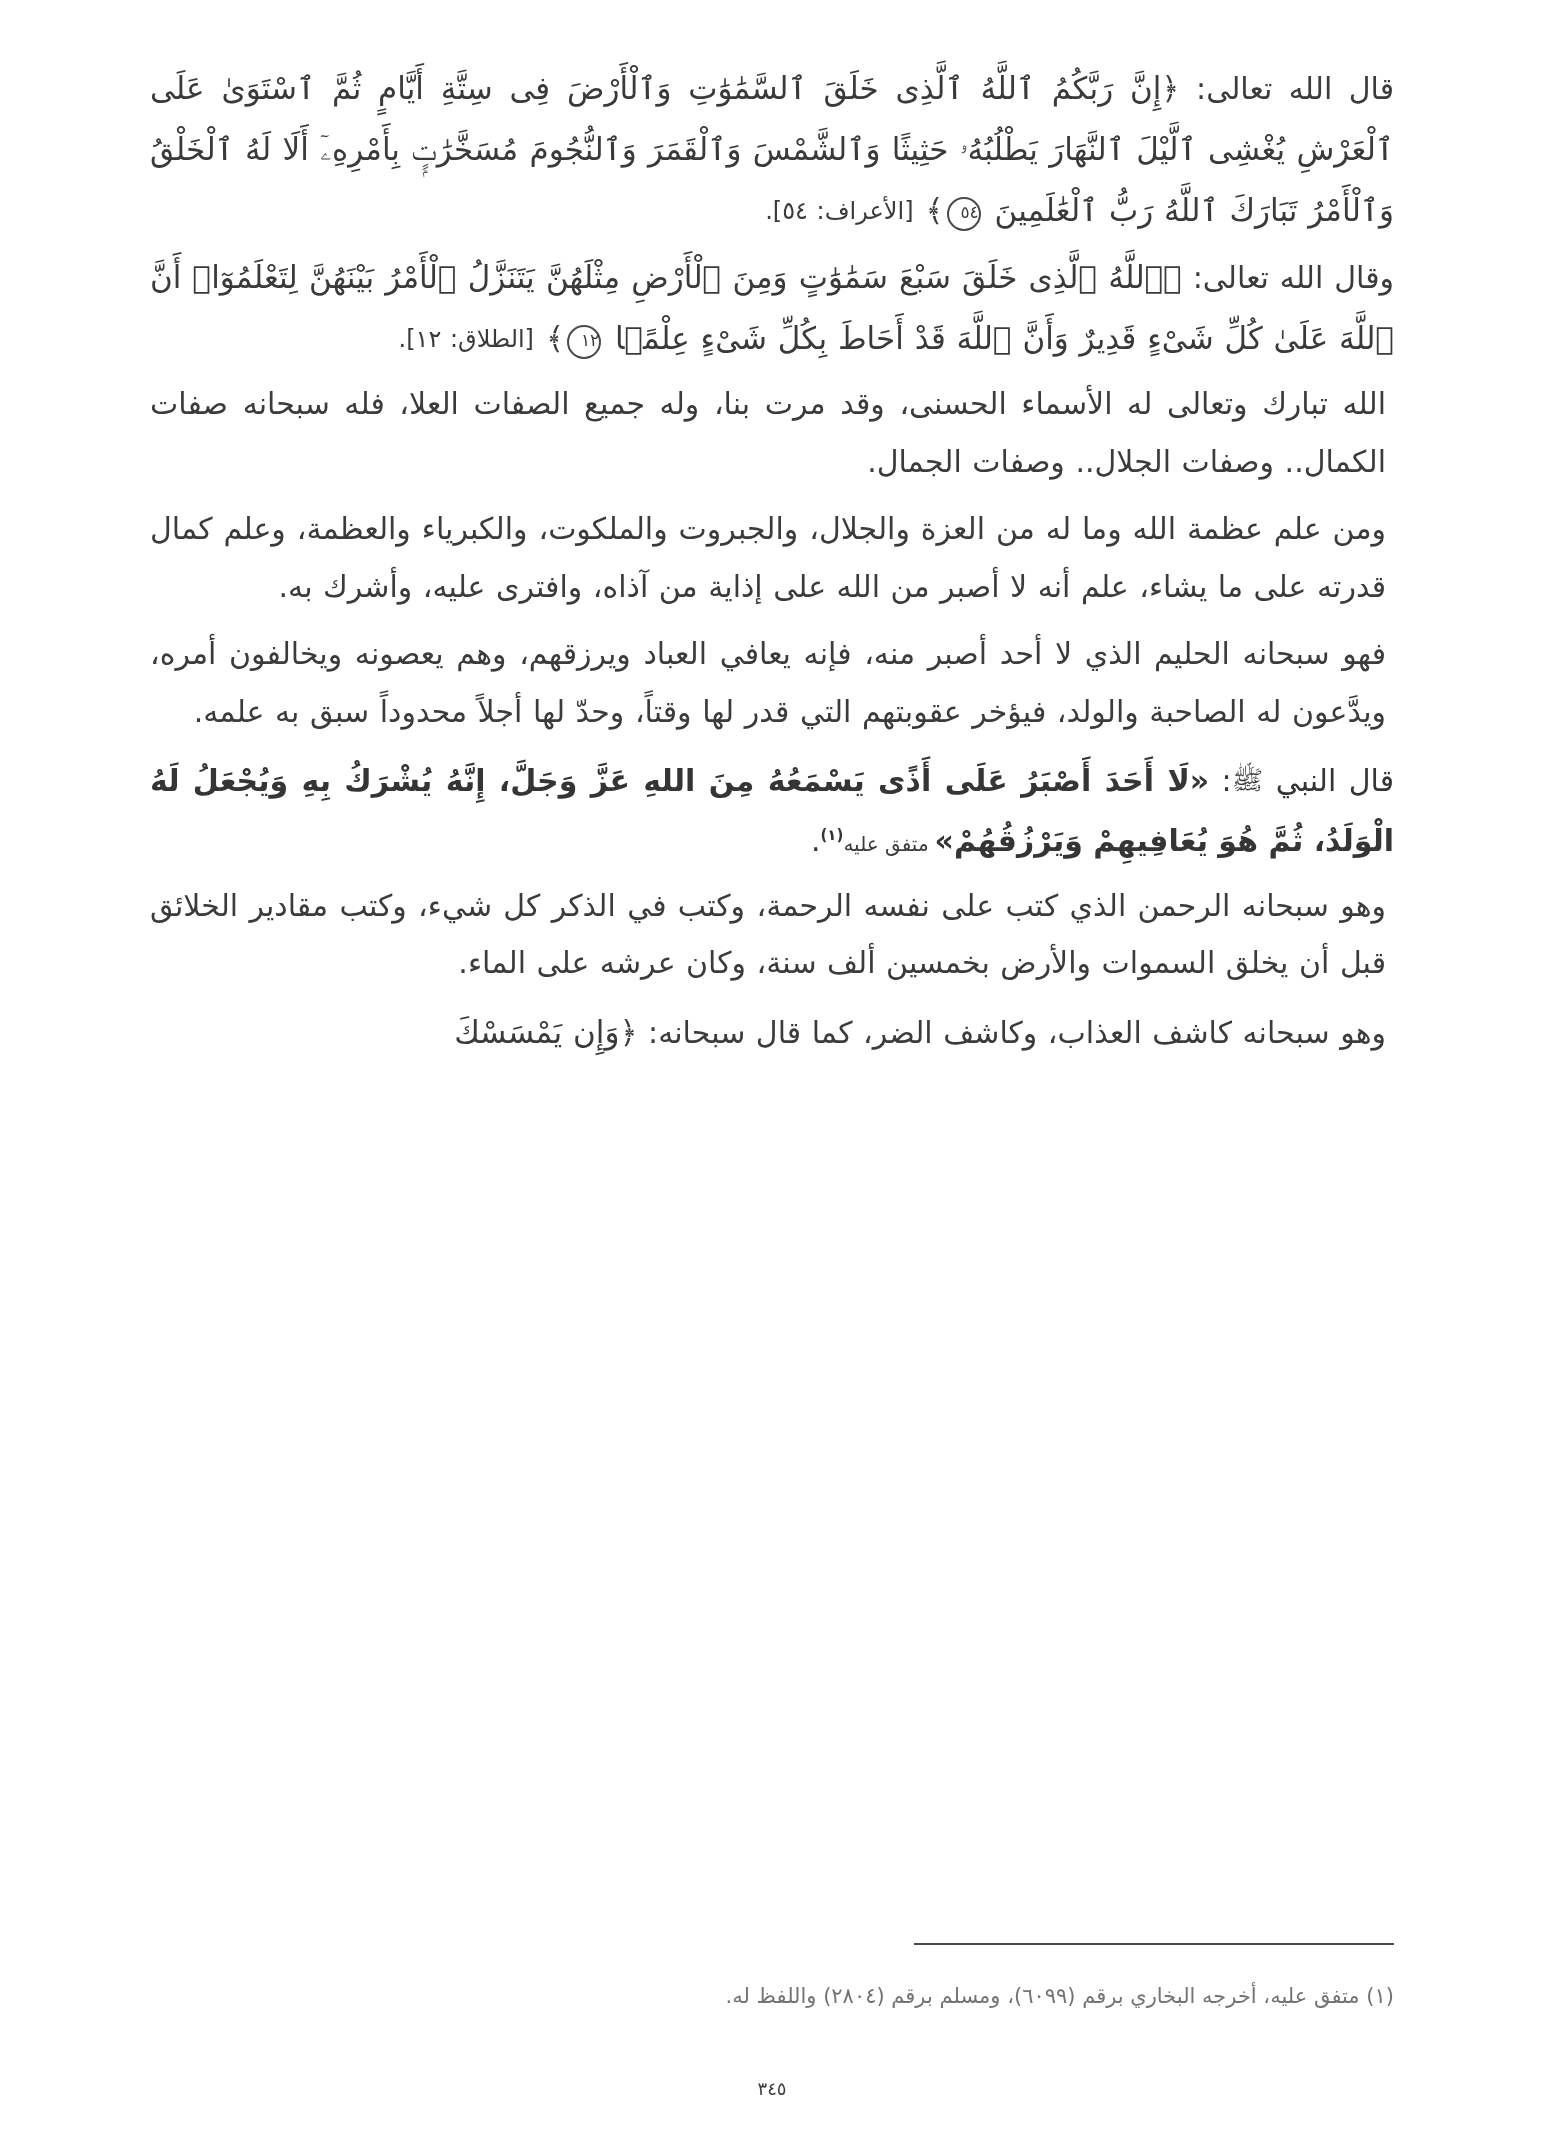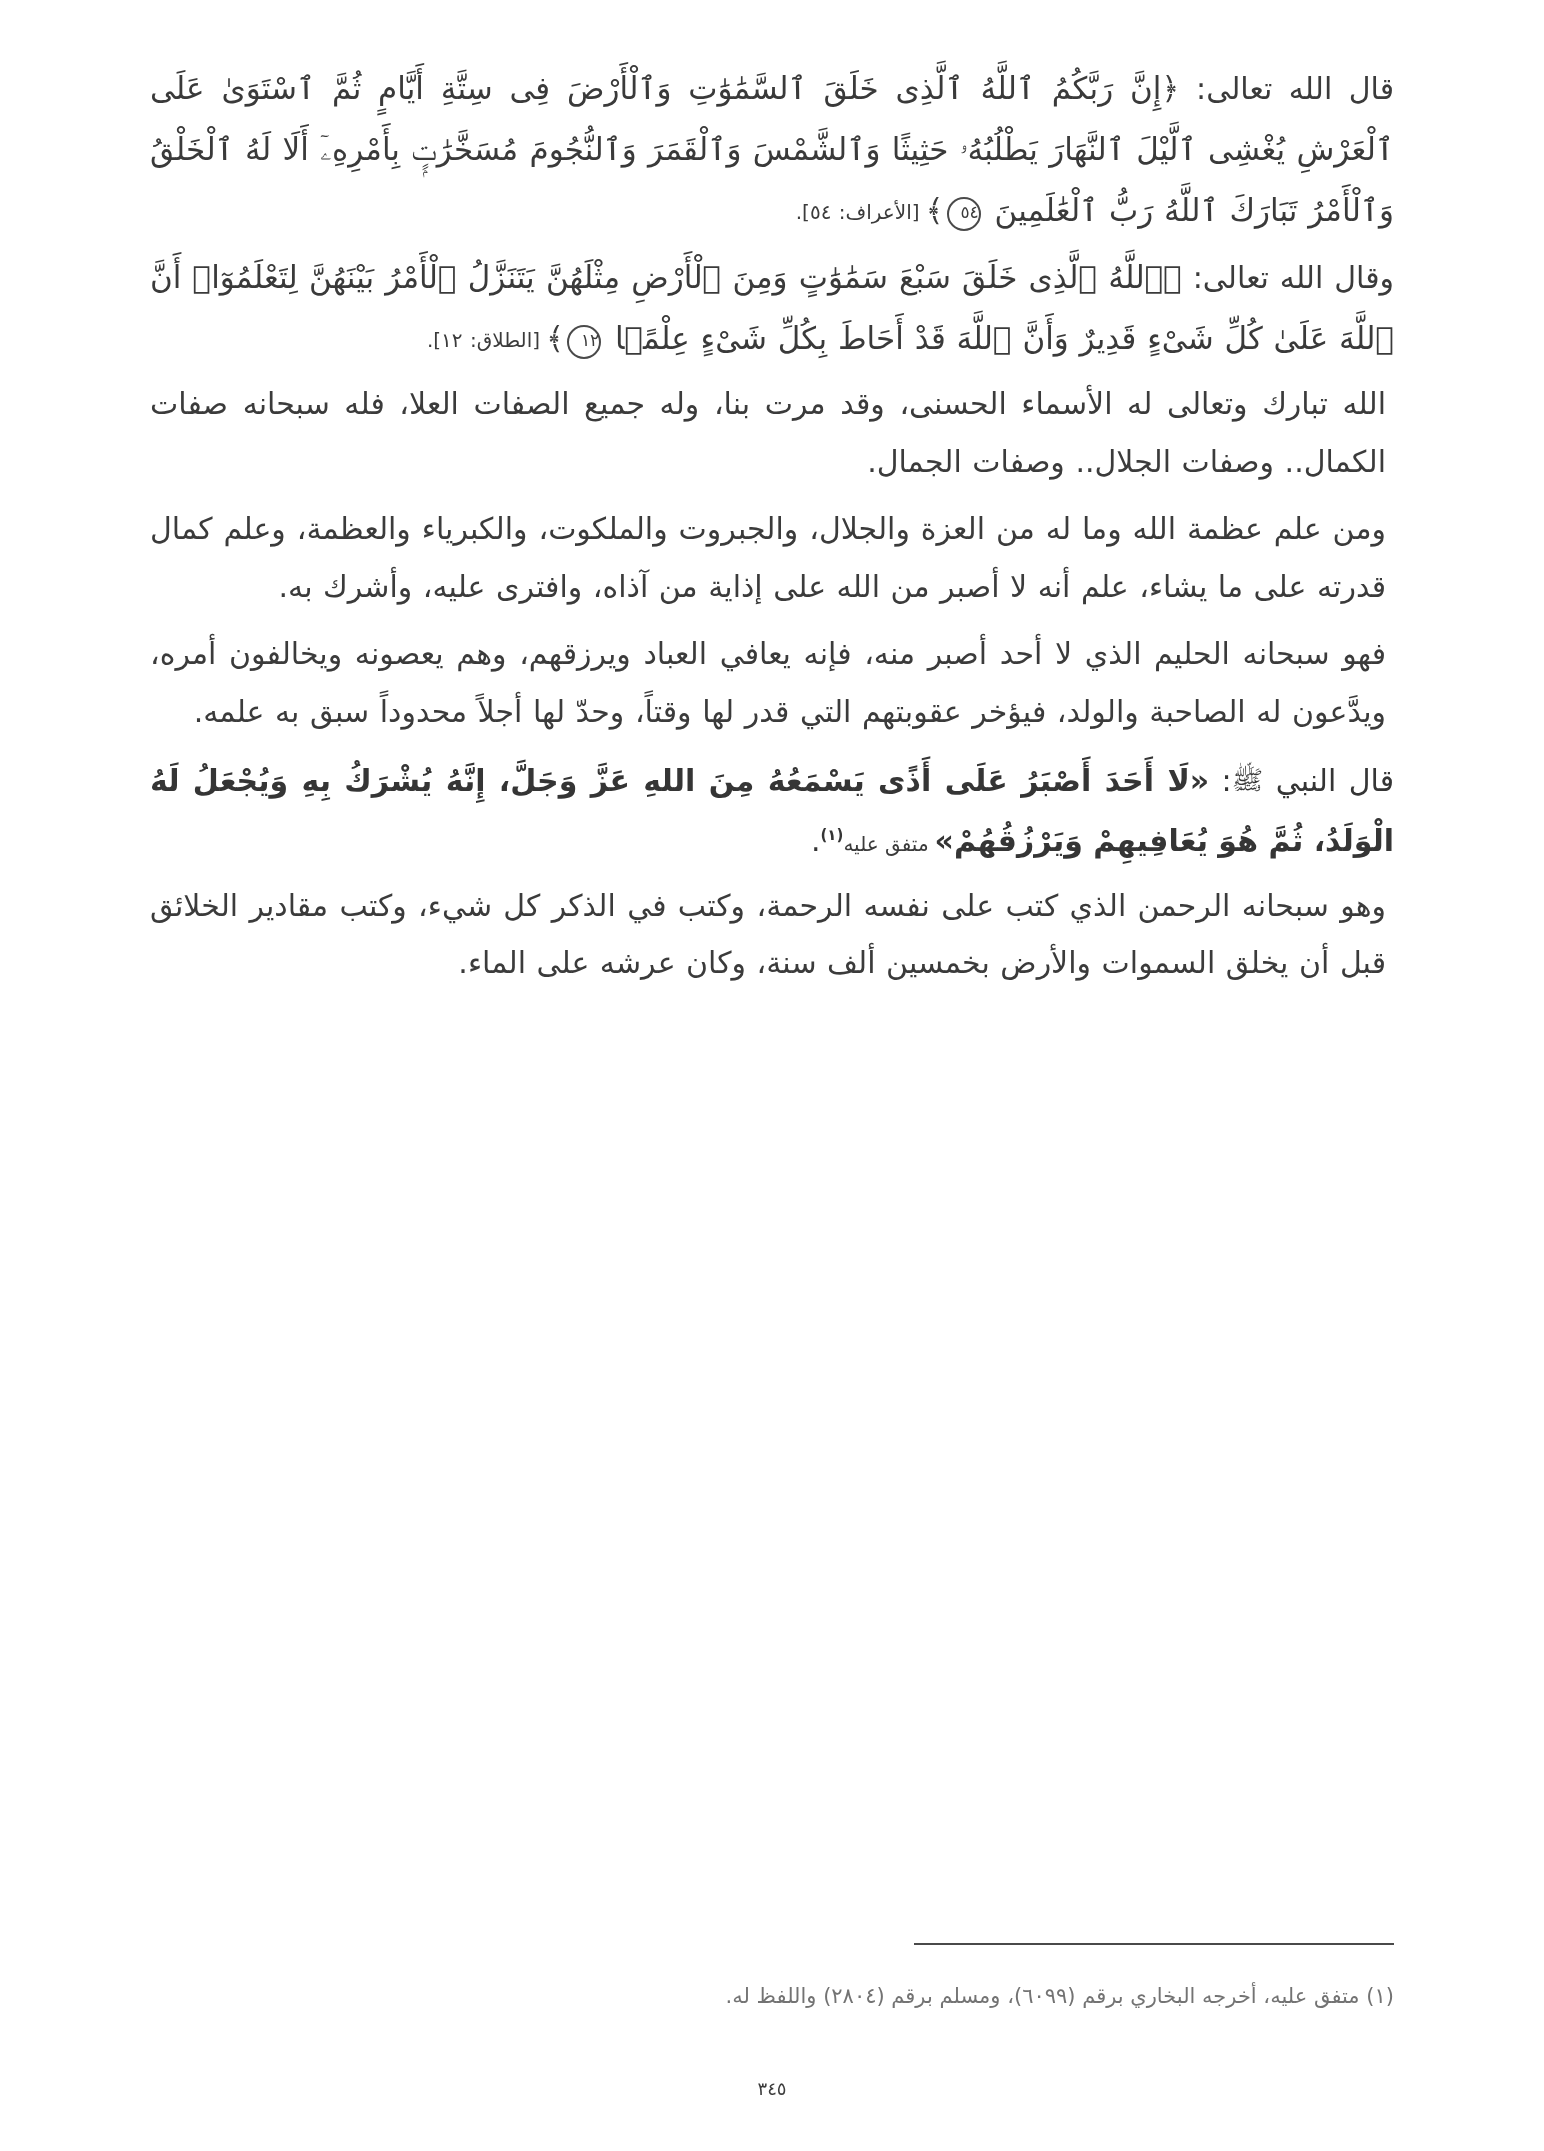--- a/index.html
+++ b/index.html
@@ -76,24 +76,24 @@
     width: 30px;
     height: 30px;
     line-height: 27px;
     text-align: center;
     font-size: 17px;
     vertical-align: 3px;
     margin: 0 3px;
   }
 
   .ref {
-    font-size: 20px;
+    font-size: 24px;
     color: #3b3b3b;
     white-space: nowrap;
-    margin-right: 6px;
+    margin-right: 12px;
     vertical-align: 2px;
   }
 
   
   .hadith {
     font-size: 30px;
     line-height: 2.0;
     font-weight: bold;
     text-align: justify;
     text-align-last: right;
@@ -171,20 +171,21 @@
 
     <p class="para">ومن علم عظمة الله وما له من العزة والجلال، والجبروت والملكوت، والكبرياء والعظمة، وعلم كمال قدرته على ما يشاء، علم أنه لا أصبر من الله على إذاية من آذاه، وافترى عليه، وأشرك به.</p>
 
     <p class="para">فهو سبحانه الحليم الذي لا أحد أصبر منه، فإنه يعافي العباد ويرزقهم، وهم يعصونه ويخالفون أمره، ويدَّعون له الصاحبة والولد، فيؤخر عقوبتهم التي قدر لها وقتاً، وحدّ لها أجلاً محدوداً سبق به علمه.</p>
 
     <p class="hadith"><span class="plain">قال النبي </span><span class="plain sallam">ﷺ</span><span class="plain">: </span><span>«لَا أَحَدَ أَصْبَرُ عَلَى أَذًى يَسْمَعُهُ مِنَ اللهِ عَزَّ وَجَلَّ، إِنَّهُ يُشْرَكُ بِهِ وَيُجْعَلُ لَهُ الْوَلَدُ، ثُمَّ هُوَ يُعَافِيهِمْ وَيَرْزُقُهُمْ»</span><span class="takhrij">متفق عليه</span><span class="sup">(١)</span><span class="plain">.</span></p>
 
 
     <p class="para">وهو سبحانه الرحمن الذي كتب على نفسه الرحمة، وكتب في الذكر كل شيء، وكتب مقادير الخلائق قبل أن يخلق السموات والأرض بخمسين ألف سنة، وكان عرشه على الماء.</p>
 
+    <p class="para"><span>وهو سبحانه كاشف العذاب، وكاشف الضر، كما قال سبحانه: </span><span class="quran">﴿وَإِن يَمْسَسْكَ</span></p>
 
   </div>
 
   <div class="footnote-rule"></div>
 
   <div class="footnote"><span>(١)</span>
     <span>متفق عليه، أخرجه البخاري برقم (٦٠٩٩)، ومسلم برقم (٢٨٠٤) واللفظ له.</span></div>
 
   <div class="page-number">٣٤٥</div>
 

